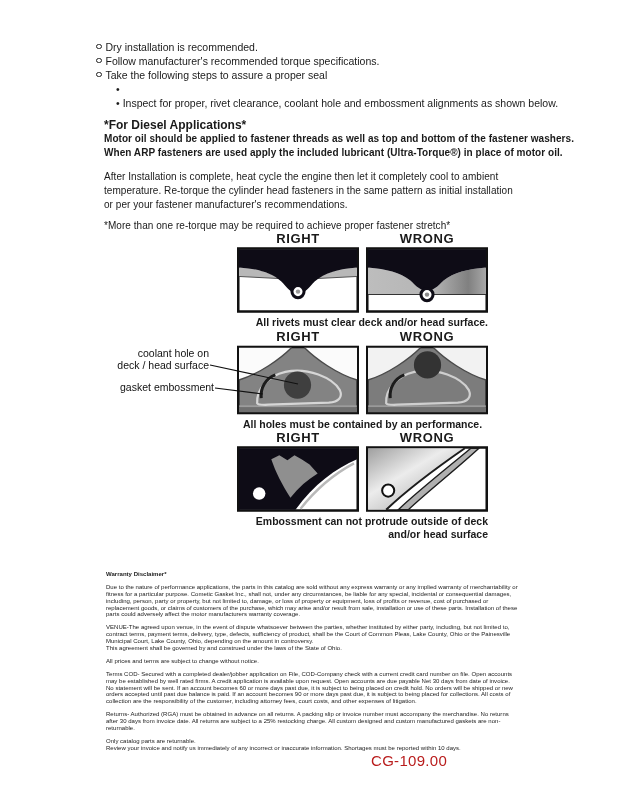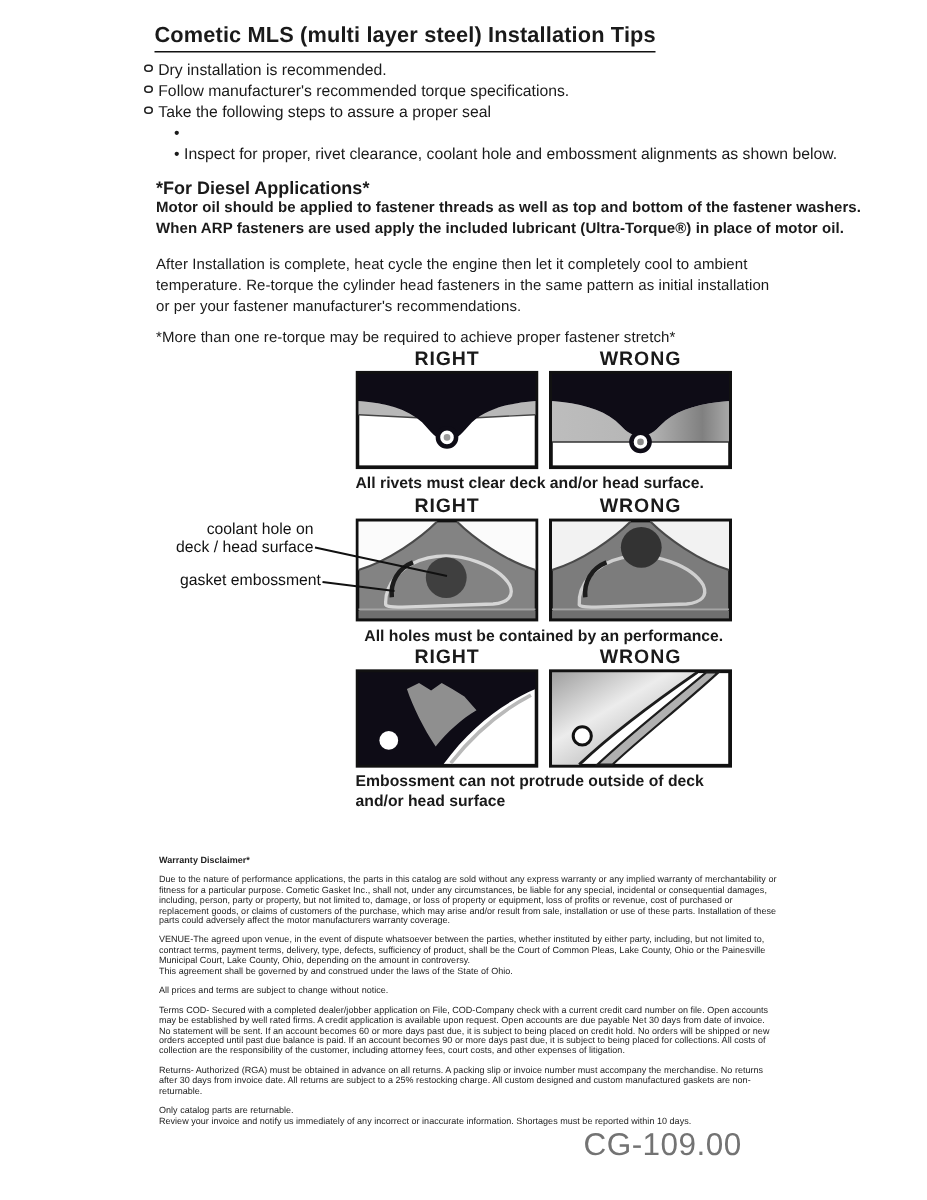--- a/index.html
+++ b/index.html
@@ -24,37 +24,36 @@
   .para{font-size:10px;line-height:14px;white-space:pre-line;letter-spacing:.05px;}
   .p1{left:104px;top:132px;font-weight:bold;}
   .p2{left:104px;top:170px;}
   .p3{left:104px;top:219px;}
   .dgroup{position:absolute;left:237px;width:251px;}
   .g1{top:231px;} .g2{top:329px;} .g3{top:430px;}
   .drow{display:flex;gap:7px;}
   .dcol{width:146px;}
   .dlabel{text-align:center;font-size:13px;font-weight:700;letter-spacing:.6px;margin-bottom:1px;}
   .dcol svg{display:block;}
-  .dcaption{font-size:10.5px;font-weight:bold;margin-top:3px;line-height:12.5px;white-space:pre-line;}
+  .dcaption{font-size:10.5px;font-weight:bold;margin-top:3px;line-height:12.5px;white-space:pre-line;text-align:right;}
   .cap-center{text-align:center;}
   .ann{font-size:10.5px;line-height:12px;white-space:pre-line;color:#111;}
   .ann1{left:108px;top:347px;width:101px;text-align:right;}
   .ann2{left:118px;top:381px;width:96px;text-align:right;}
   .annsvg{left:208px;top:355px;pointer-events:none;}
   .legal{left:106px;top:571px;width:412px;font-size:6px;line-height:1.15;color:#222;letter-spacing:.02px;}
   .legal-h{font-weight:bold;margin:0 0 6px 0;}
   .legal p{margin:0 0 6px 0;white-space:pre-line;}
-  .pagecode{left:389px;top:752px;font-size:21px;color:#737373;letter-spacing:.3px;}
+  .pagecode{left:371px;top:752px;font-size:15px;color:#b91c1c;letter-spacing:.3px;}
 </style>
 </head>
 <body>
 
 <div class="page">
 
-  <div class="abs title">Cometic MLS (multi layer steel) Installation Tips</div>
 
   <div class="abs bullets">
     <div class="bullet-row">
       <span class="ring"></span>
       <span>Dry installation is recommended.</span>
     </div>
     <div class="bullet-row">
       <span class="ring"></span>
       <span>Follow manufacturer's recommended torque specifications.</span>
     </div>

